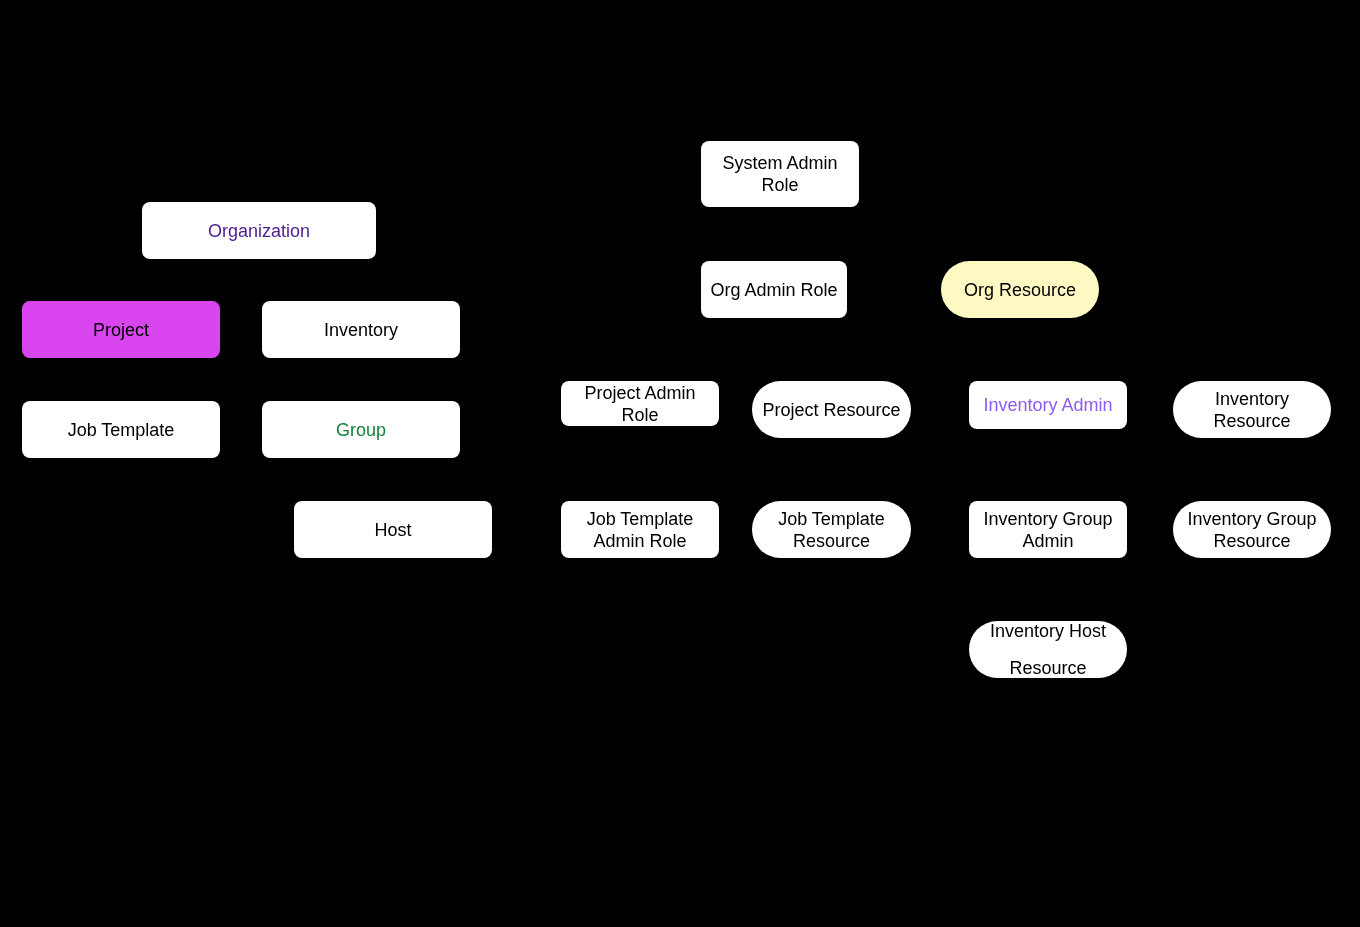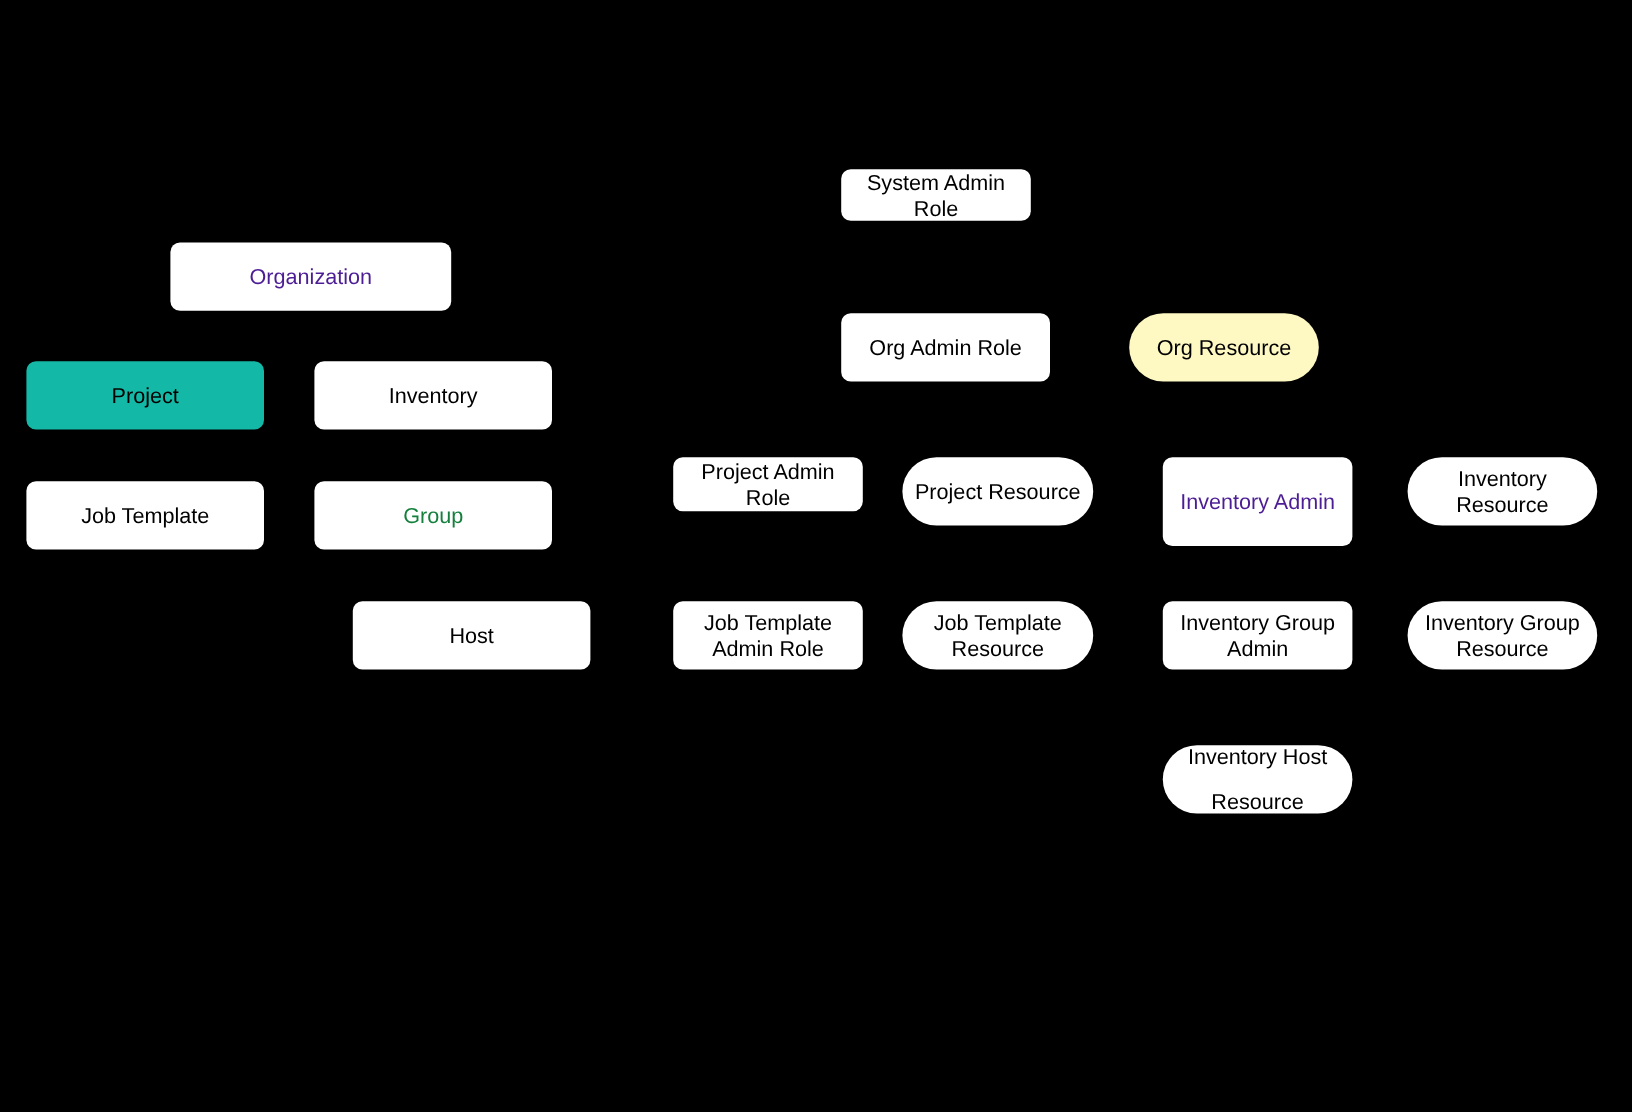--- a/index.html
+++ b/index.html
@@ -30,53 +30,53 @@
   .node.pill { border-radius: 28.5px; }
   .node .line { white-space: nowrap; }
 </style>
 </head>
 <body>
 
 <div class="canvas" id="canvas" style="background: rgb(0, 0, 0);">
     <div class="node rect" style="left: 142px; top: 202px; width: 234px; height: 57px; background: rgb(255, 255, 255); color: #4c1d95;">
       <div class="line">Organization</div>
     </div>
-    <div class="node rect" style="left: 22px; top: 301px; width: 198px; height: 57px; background: #14b8a6; color: rgb(0, 0, 0);">
+    <div class="node rect" style="left: 22px; top: 301px; width: 198px; height: 57px; background: #d946ef; color: rgb(0, 0, 0);">
       <div class="line">Project</div>
     </div>
     <div class="node rect" style="left: 262px; top: 301px; width: 198px; height: 57px; background: rgb(255, 255, 255); color: rgb(0, 0, 0);">
       <div class="line">Inventory</div>
     </div>
     <div class="node rect" style="left: 22px; top: 401px; width: 198px; height: 57px; background: rgb(255, 255, 255); color: rgb(0, 0, 0);">
       <div class="line">Job Template</div>
     </div>
     <div class="node rect" style="left: 262px; top: 401px; width: 198px; height: 57px; background: rgb(255, 255, 255); color: #15803d;">
       <div class="line">Group</div>
     </div>
     <div class="node rect" style="left: 262px; top: 501px; width: 198px; height: 57px; background: rgb(255, 255, 255); color: rgb(0, 0, 0); margin-left: 32px;">
       <div class="line">Host</div>
     </div>
-    <div class="node rect" style="left: 701px; top: 141px; width: 158px; height: 43px; background: rgb(255, 255, 255); color: rgb(0, 0, 0);">
+    <div class="node rect" style="left: 701px; top: 141px; width: 158px; height: 66px; background: rgb(255, 255, 255); color: rgb(0, 0, 0);">
       <div class="line">System Admin</div>
       <div class="line">Role</div>
     </div>
-    <div class="node rect" style="left: 701px; top: 261px; width: 174px; height: 57px; background: rgb(255, 255, 255); color: rgb(0, 0, 0);">
+    <div class="node rect" style="left: 701px; top: 261px; width: 146px; height: 57px; background: rgb(255, 255, 255); color: rgb(0, 0, 0);">
       <div class="line">Org Admin Role</div>
     </div>
     <div class="node pill" style="left: 941px; top: 261px; width: 158px; height: 57px; background: #fef9c3; color: rgb(0, 0, 0);">
       <div class="line">Org Resource</div>
     </div>
     <div class="node rect" style="left: 561px; top: 381px; width: 158px; height: 45px; background: rgb(255, 255, 255); color: rgb(0, 0, 0);">
       <div class="line">Project Admin</div>
       <div class="line">Role</div>
     </div>
     <div class="node pill" style="left: 752px; top: 381px; width: 159px; height: 57px; background: rgb(255, 255, 255); color: rgb(0, 0, 0);">
       <div class="line">Project Resource</div>
     </div>
-    <div class="node rect" style="left: 969px; top: 381px; width: 158px; height: 74px; background: rgb(255, 255, 255); color: #4c1d95;">
+    <div class="node rect" style="left: 969px; top: 381px; width: 158px; height: 48px; background: rgb(255, 255, 255); color: #8b5cf6;">
       <div class="line">Inventory Admin</div>
     </div>
     <div class="node pill" style="left: 1173px; top: 381px; width: 158px; height: 57px; background: rgb(255, 255, 255); color: rgb(0, 0, 0);">
       <div class="line">Inventory</div>
       <div class="line">Resource</div>
     </div>
     <div class="node rect" style="left: 561px; top: 501px; width: 158px; height: 57px; background: rgb(255, 255, 255); color: rgb(0, 0, 0);">
       <div class="line">Job Template</div>
       <div class="line">Admin Role</div>
     </div>

